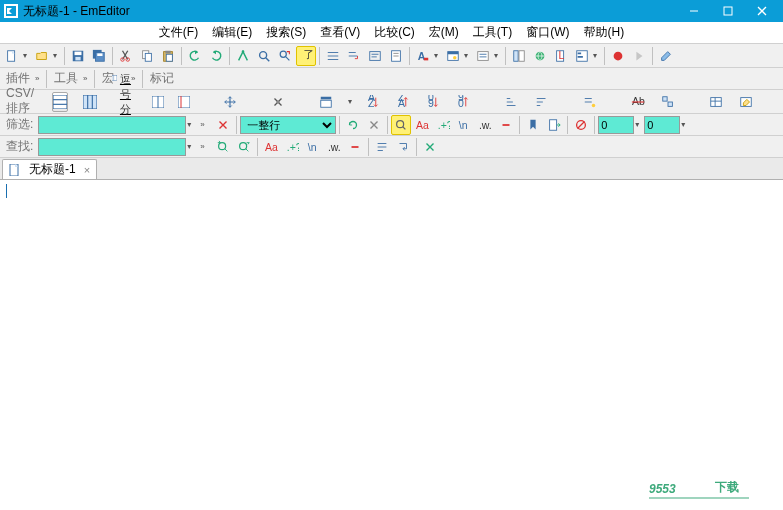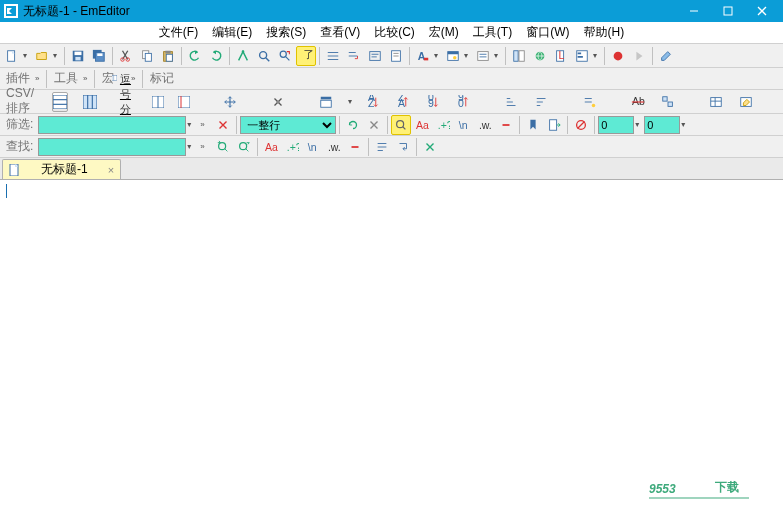--- a/index.html
+++ b/index.html
@@ -14,21 +14,21 @@
 .menuitem { padding: 2px 7px; cursor: default; }
 .toolbar { background: #f0f0f0; height: 24px; display: flex; align-items: center; padding: 0 2px; border-bottom: 1px solid #d0d0d0; gap: 1px; }
 .toolbar.small { height: 22px; }
 .tbtn { width: 20px; height: 20px; display: inline-flex; align-items: center; justify-content: center; border: 1px solid transparent; border-radius: 2px; }
 .tbtn svg { width: 14px; height: 14px; }
 .sep { width: 1px; height: 18px; background: #c0c0c0; margin: 0 2px; }
 .dd { width: 8px; font-size: 8px; color: #555; display: inline-flex; align-items: center; }
 .textlabel { padding: 0 4px; color: #737373; }
 .combo { height: 18px; background: #5eead4; border: 1px solid #999; font-size: 11px; padding: 0 2px; }
 .tabbar { height: 22px; background: #eaeaea; display: flex; align-items: flex-end; border-bottom: 1px solid #b0b0b0; padding-left: 2px; }
-.filetab { height: 20px; background: #fef9c3; border: 1px solid #b0b0b0; border-bottom: none; border-radius: 2px 2px 0 0; display: flex; align-items: center; padding: 0 6px; gap: 20px; }
+.filetab { height: 20px; background: #ffffff; border: 1px solid #b0b0b0; border-bottom: none; border-radius: 2px 2px 0 0; display: flex; align-items: center; padding: 0 6px; gap: 8px; }
 .filetab .tabicon { width: 12px; height: 12px; }
 .filetab .close { color: #888; font-size: 11px; cursor: default; }
 .editor { width: 100%; height: calc(510px - 22px - 22px - 24px - 22px - 24px - 22px - 22px - 22px); background: #fff; position: relative; }
 .cursor { position: absolute; top: 4px; left: 6px; width: 1px; height: 14px; background: #1a6fb0; animation: blink 1s step-end infinite; }
 @keyframes blink { 50% { opacity: 0; } }
 .watermark { position: absolute; right: 14px; bottom: 6px; opacity: .9; }
 .widecombo { flex: 0 0 148px; }
 .chip { display: inline-flex; align-items: flex-start; gap: 3px; text-decoration: underline; }
 .icon-grid { width: 12px; height: 12px; }
 .minitxt { font-size: 11px; color: #333; }

